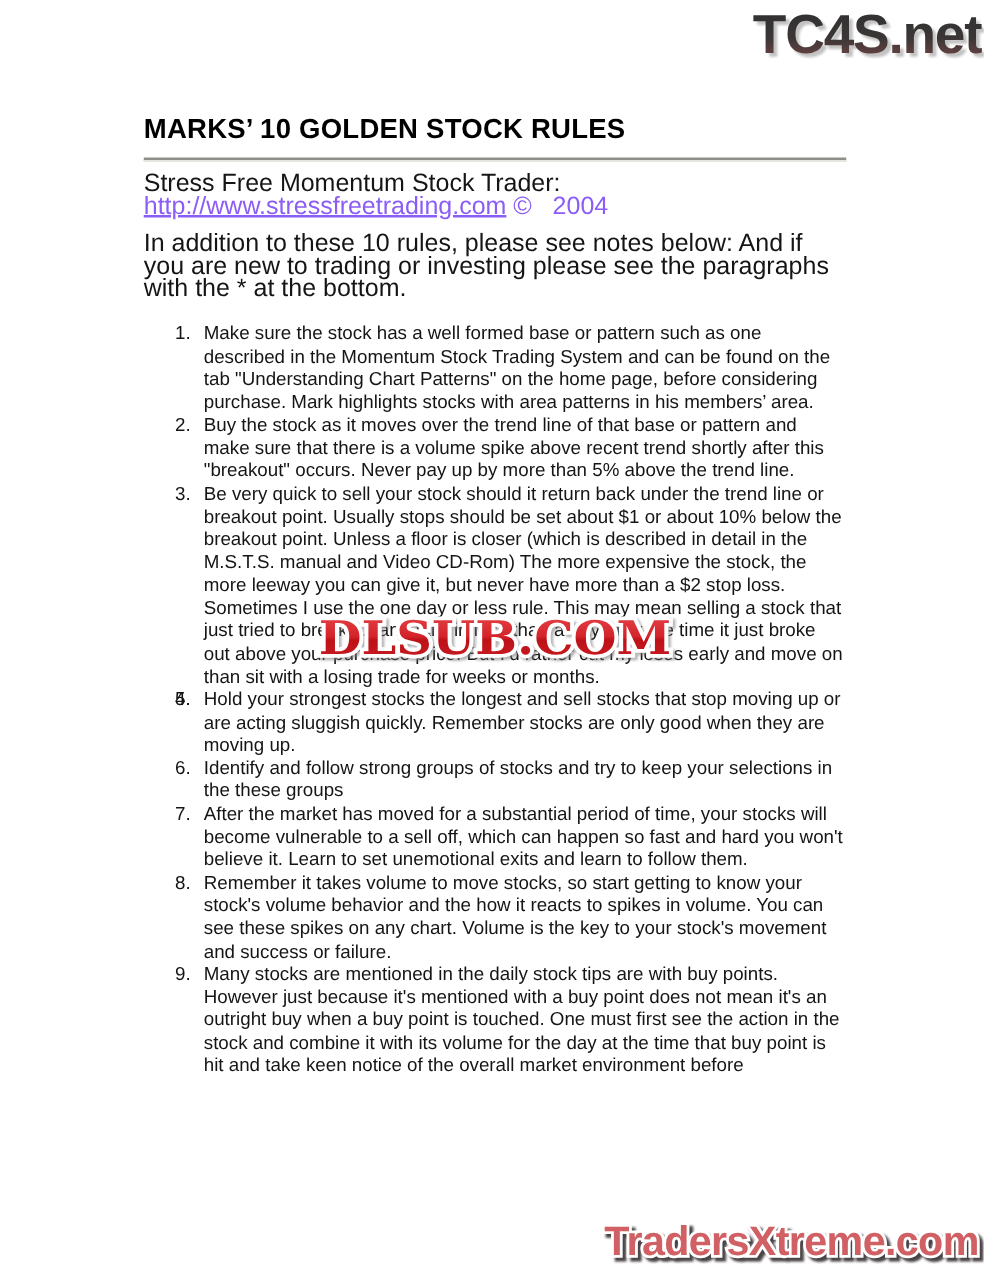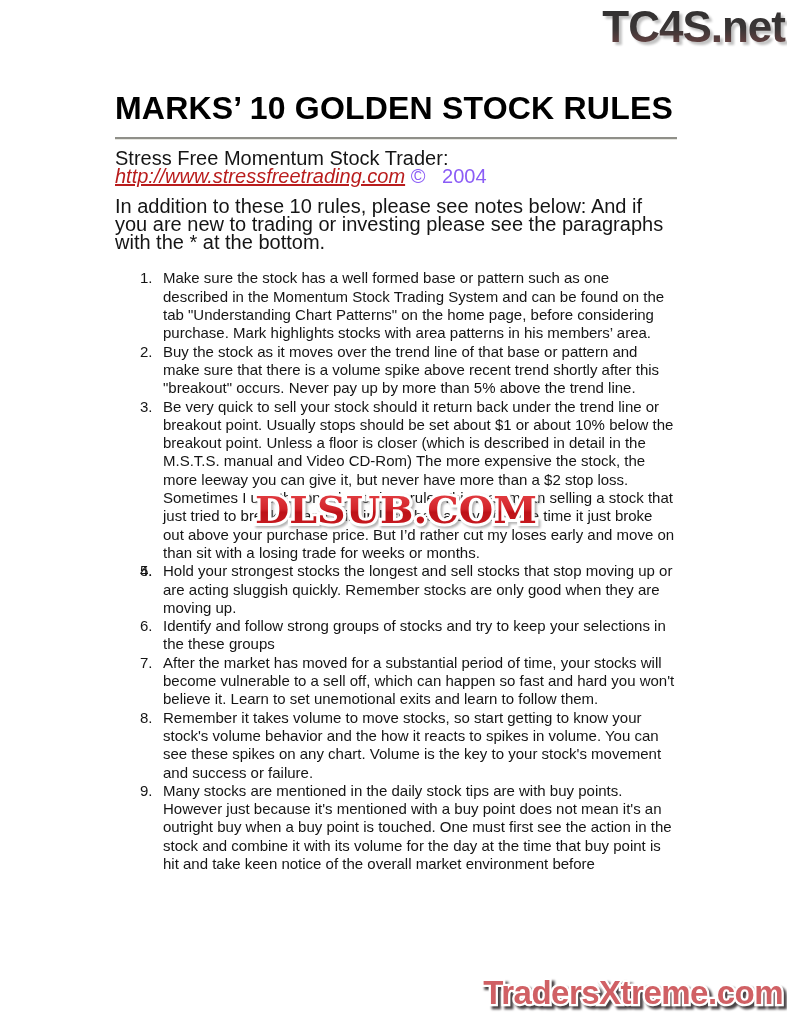--- a/index.html
+++ b/index.html
@@ -22,32 +22,32 @@
     font-weight: bold;
     font-size: 44px;
     letter-spacing: -1px;
   }
 
   
   .content {
     position: absolute; left: 115px; top: 90px; width: 562px;
   }
   h1.doc-title {
-    font-size: 32px; font-weight: bold; color: #000;
+    font-size: 22px; font-weight: bold; color: #000;
     margin: 0 0 10px 0; letter-spacing: 0.2px;
     font-family: "Liberation Sans", sans-serif;
   }
   .title-divider {
     border: none; height: 2px;
     background: #8f8f89;
     border-bottom: 1px solid #e6e6e0;
     margin: 0 0 9px 0;
   }
   .byline, .linkline, .intro { font-size: 20px; line-height: 18.3px; margin: 0; }
-  .linkline a { color: #b91c1c; text-decoration: underline; font-style: italic; }
+  .linkline a { color: #8b5cf6; text-decoration: underline; }
   .copyright { white-space: pre; color: #8b5cf6; }
   .intro { margin-top: 11px; }
 
   ol.rules { list-style: none; margin: 18px 0 0 0; padding: 0; }
   li.rule {
     position: relative; padding-left: 48px;
     font-size: 15px; line-height: 18.3px;
   }
   li.rule .num { position: absolute; left: 25px; }
 

